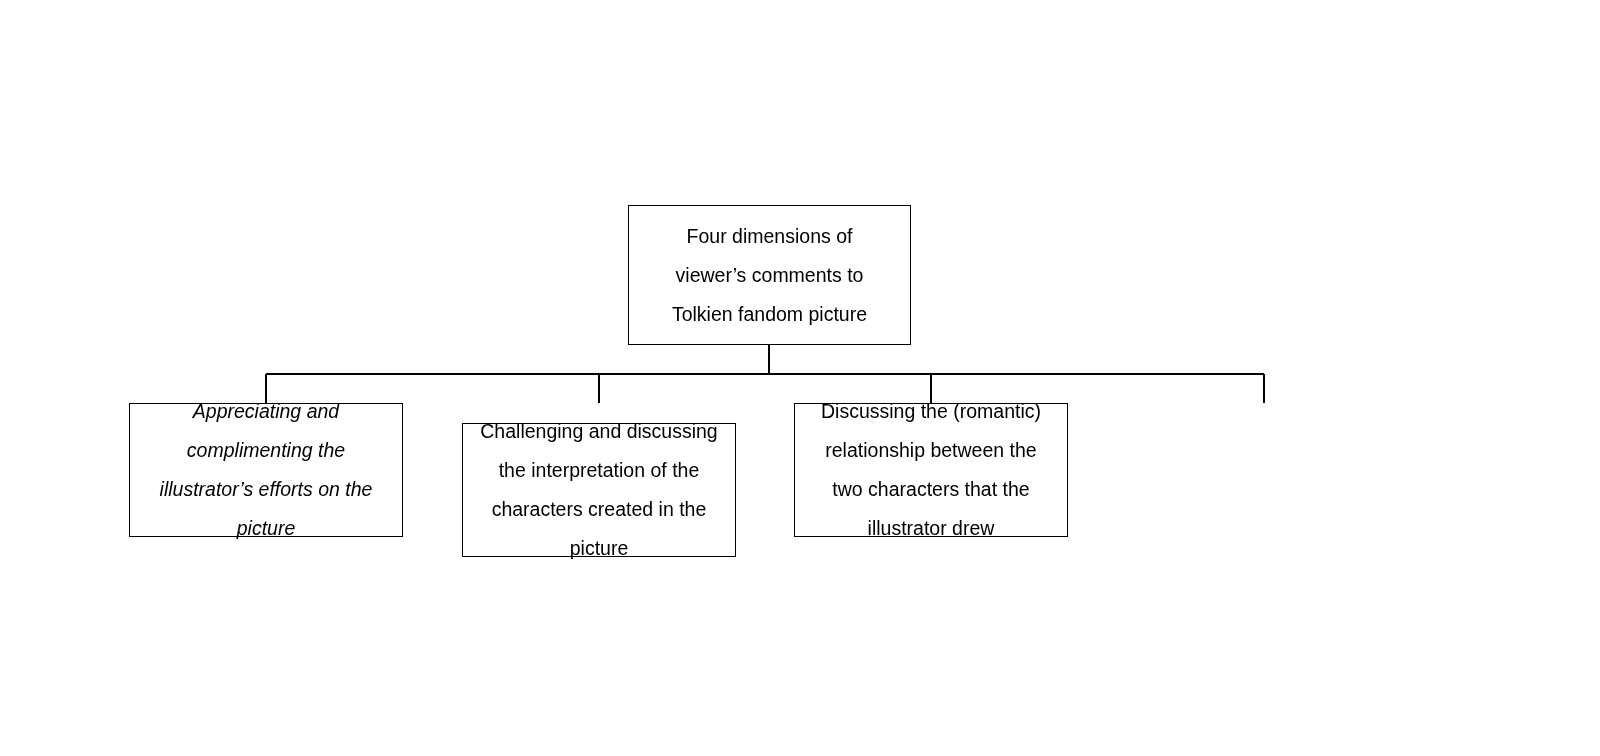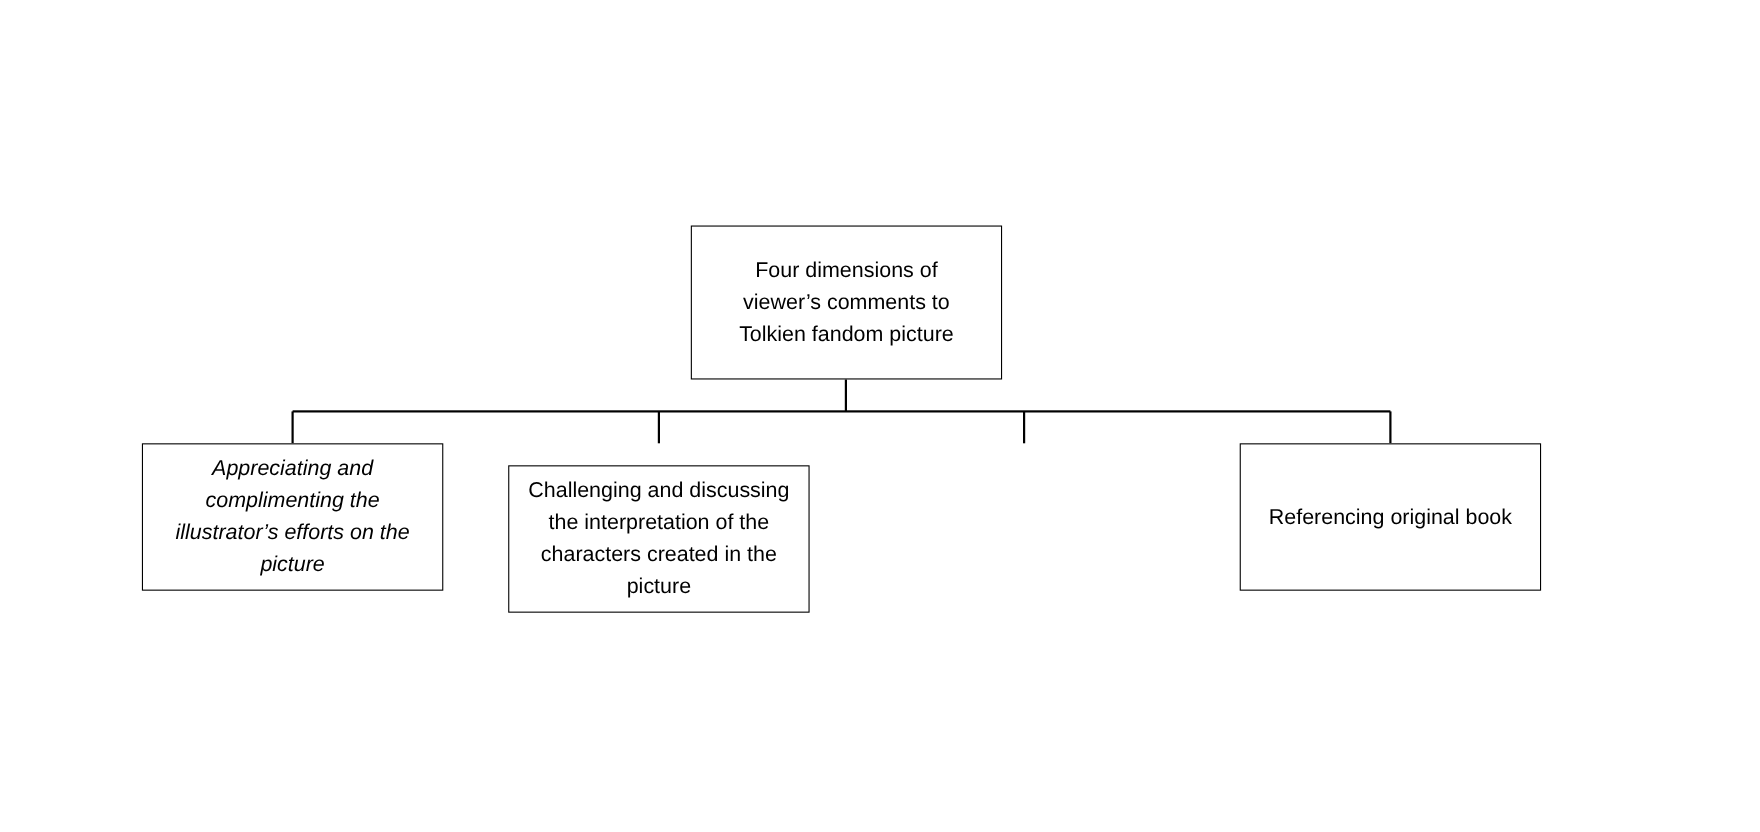--- a/index.html
+++ b/index.html
@@ -23,21 +23,21 @@
     background: #ffffff;
     display: flex;
     align-items: center;
     justify-content: center;
     text-align: center;
     padding: 2px 4px;
   }
   .node .label {
     white-space: pre-line;
     font-size: 19.5px;
-    line-height: 29px;
+    line-height: 39px;
     color: #000000;
   }
   .root-node   { left: 628px;  top: 205px; width: 283px; height: 140px; }
   .child-1     { left: 129px;  top: 403px; width: 274px; height: 134px; font-style: italic; }
   .child-2     { left: 462px;  top: 403px; width: 274px; height: 134px; margin-top: 20px; }
   .child-3     { left: 794px;  top: 403px; width: 274px; height: 134px; }
   .child-4     { left: 1127px; top: 403px; width: 274px; height: 134px; }
   .line {
     position: absolute;
     background: #000000;
@@ -74,18 +74,21 @@
 picture</span>
   </div>
 
   <div class="node child-2">
     <span class="label">Challenging and discussing
 the interpretation of the
 characters created in the
 picture</span>
   </div>
 
+  <div class="node child-3">
+    <span class="label">Discussing the (romantic)
+relationship between the
+two characters that the
+illustrator drew</span>
+  </div>
 
-  <div class="node child-4">
-    <span class="label">Referencing original book</span>
-  </div>
 
 </div>
 
 </body></html>

